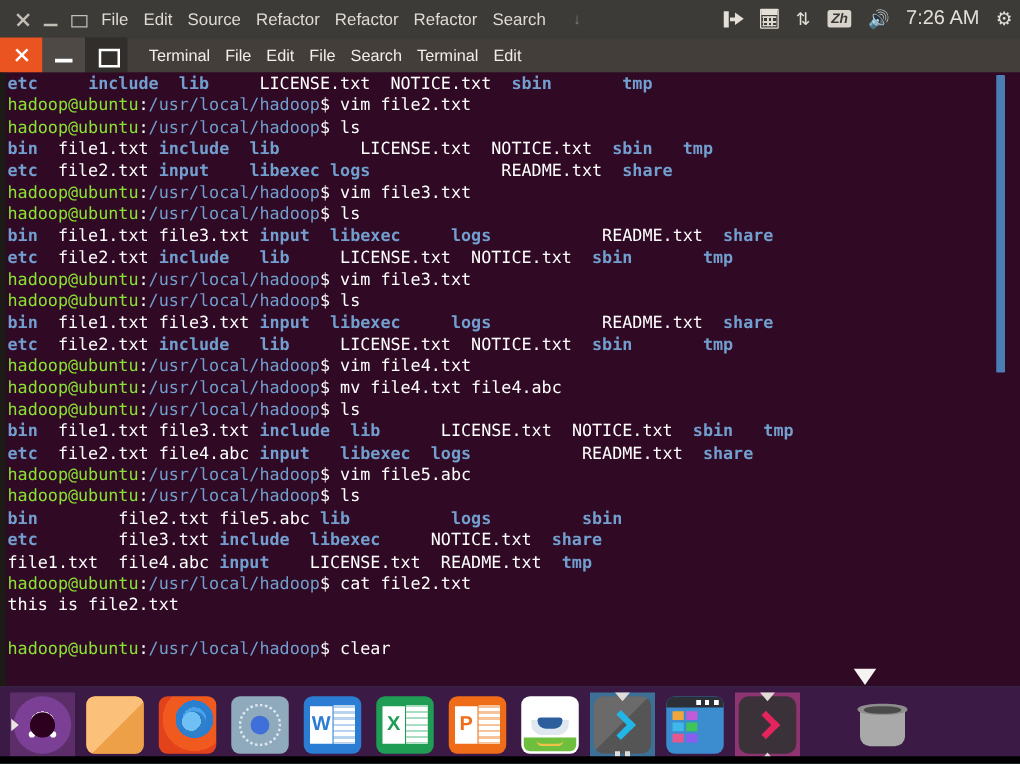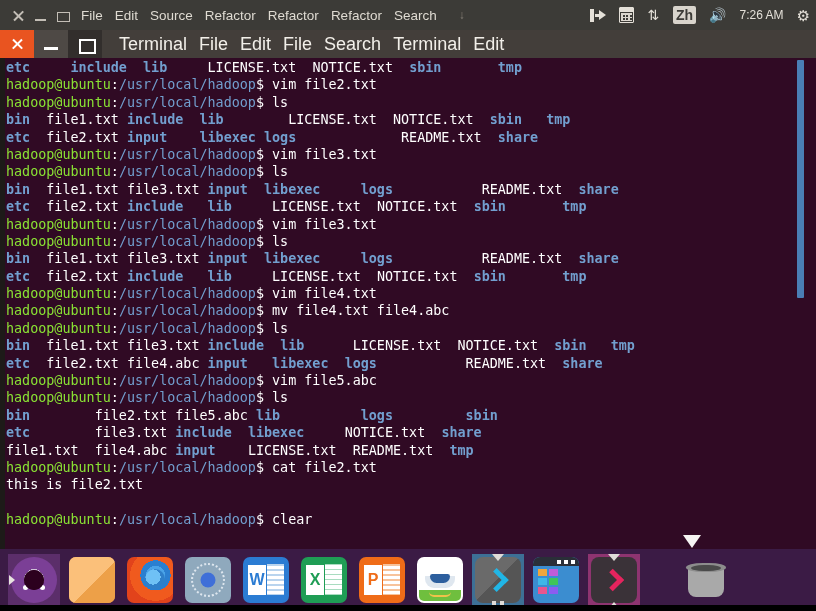--- a/index.html
+++ b/index.html
@@ -68,38 +68,38 @@
     position: relative; background: #3c3b37; }
   .ind-cal::before { content: ""; position: absolute; left: 0; top: 0; right: 0; height: 3.5px; background: #e4e0d8; }
   .ind-cal .dots { position: absolute; left: 1px; top: 5px; right: 1px; bottom: 1px;
     background:
       repeating-linear-gradient(to right, #e4e0d8 0 1.6px, transparent 1.6px 3.6px),
       repeating-linear-gradient(to bottom, #e4e0d8 0 1.6px, transparent 1.6px 3.6px);
     background-blend-mode: normal; opacity: .95; }
 
   .ind-net { position: relative; width: 13px; height: 16px; font-size: 14px; line-height: 16px; }
   .ind-kb {
-    font-size: 14px; color: #3c3b37; background: #d8d4cc;
-    border-radius: 2px; padding: 1px 3px; line-height: 1.15; font-weight: 600;
+    font-size: 11px; color: #3c3b37; background: #d8d4cc;
+    border-radius: 2px; padding: 1px 3px; line-height: 1.15; font-weight: 600; font-style: italic;
   }
   .ind-vol { font-size: 14px; line-height: 1; }
-  .ind-clock { font-size: 12px; color: #e4e0d8; white-space: nowrap; }
+  .ind-clock { font-size: 16px; color: #e4e0d8; white-space: nowrap; }
   .ind-gear { font-size: 15px; line-height: 1; color: #e4e0d8; }
 
   
   #terminal-window {
     position: absolute; left: 0; top: 30px;
     width: 816px; height: 519px;
     background: #300a24;
   }
   #term-titlebar {
     height: 28px; width: 816px;
     background: #433e3a;
     display: flex; align-items: center;
-    color: #f2efe9; font-size: 18px;
+    color: #f2efe9; font-size: 13px;
   }
   .tw-controls { display: flex; align-items: center; height: 28px; }
   .tw-btn {
     width: 34px; height: 28px; display: flex;
     align-items: center; justify-content: center;
     position: relative;
   }
   .tw-btn.close { background: #e95420; }
   .tw-btn.close::before, .tw-btn.close::after {
     content: ""; position: absolute; left: 11px; top: 13px;

